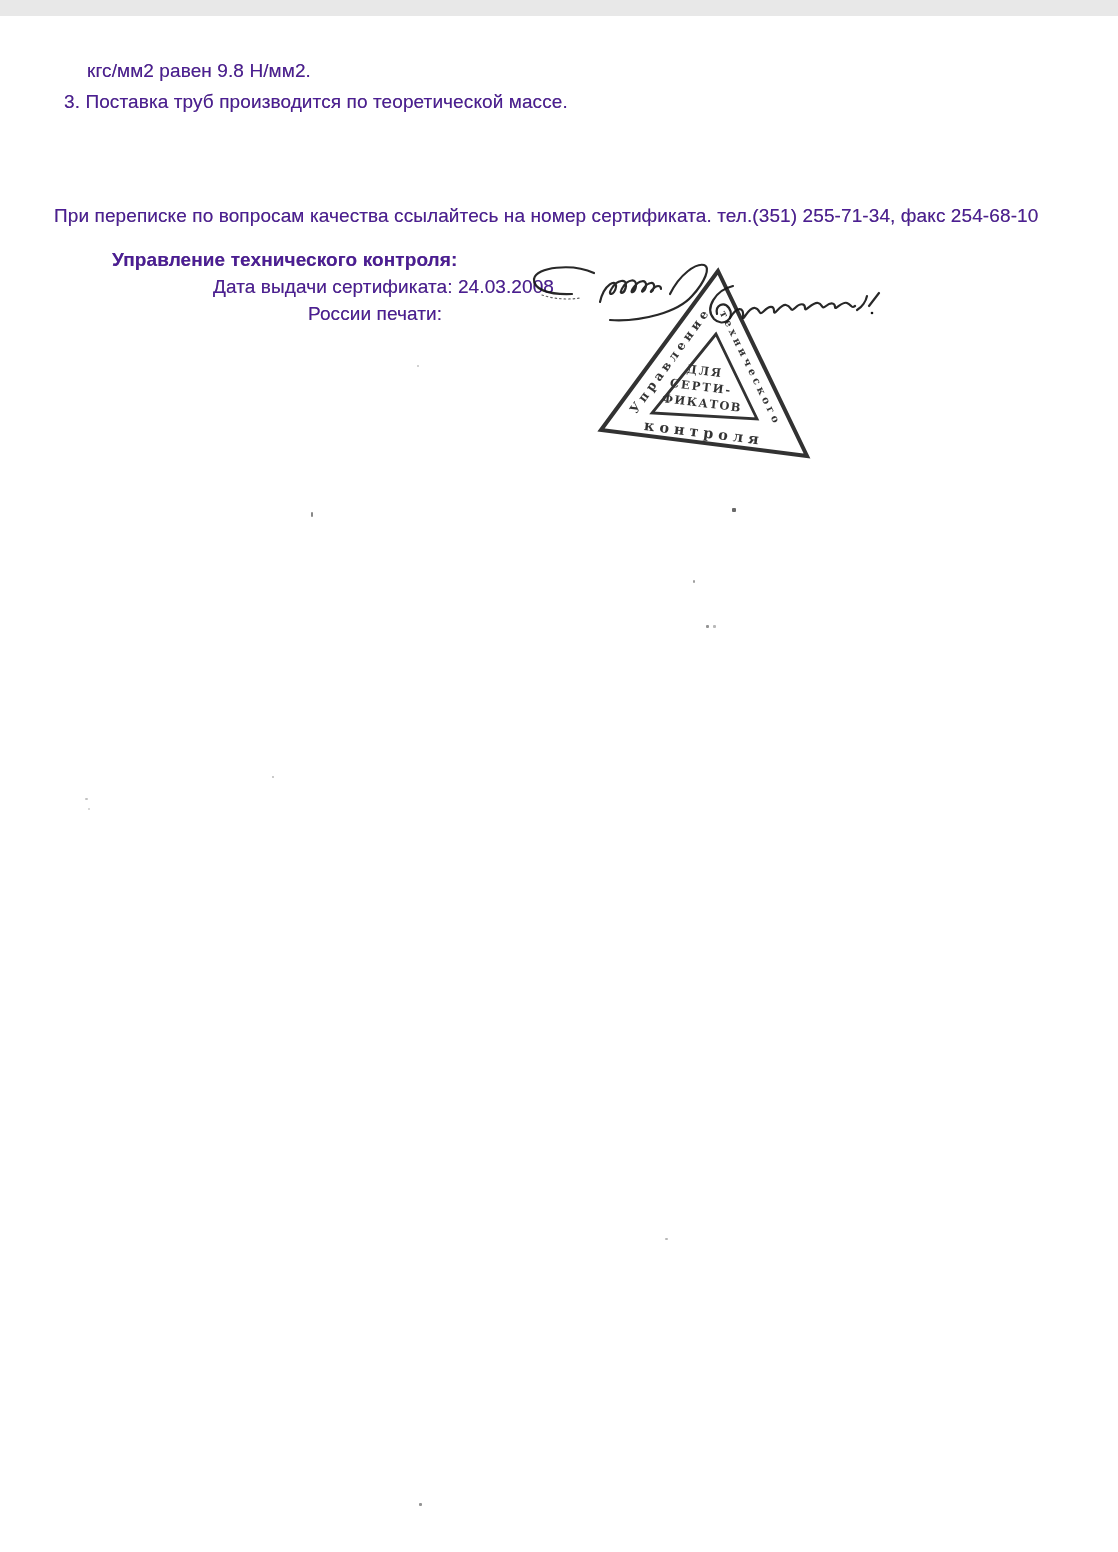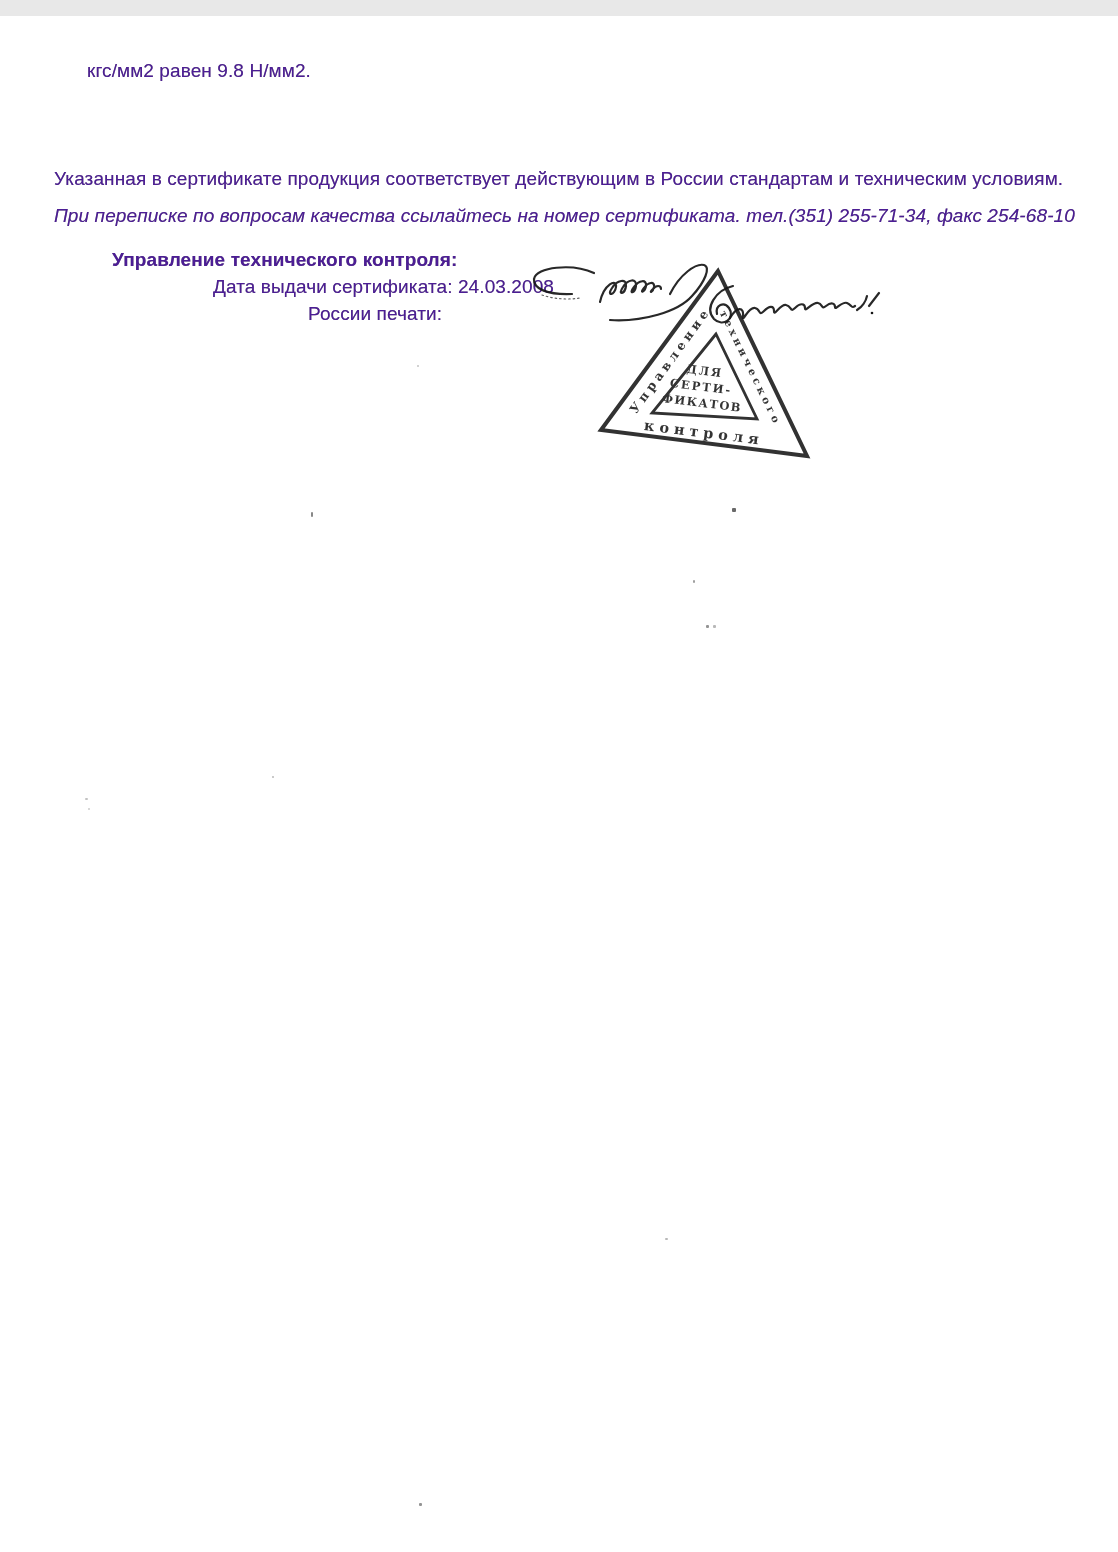--- a/index.html
+++ b/index.html
@@ -30,23 +30,23 @@
   .sig-thin{fill:none;stroke:#3a3a3a;stroke-width:1.2;stroke-linecap:round;opacity:0.8;}
   .tri{fill:none;stroke:#1c1c1c;stroke-linejoin:miter;}
   .speck{position:absolute;border-radius:1px;}
 </style>
 </head>
 <body>
 
 <div class="page">
 
   <div class="txt" style="left:87px;top:44px;">кгс/мм2 равен 9.8 Н/мм2.</div>
+  <div class="txt" style="left:64px;top:75px;">3. Поставка труб производится по теоретической массе.</div>
 
-  <div class="txt" style="left:54px;top:152px;">Указанная в сертификате продукция соответствует действующим в России стандартам и техническим условиям.</div>
-  <div class="txt" style="left:54px;top:189px;font-style:italic;">При переписке по вопросам качества ссылайтесь на номер сертификата. тел.(351) 255-71-34, факс 254-68-10</div>
+  <div class="txt" style="left:54px;top:189px;">При переписке по вопросам качества ссылайтесь на номер сертификата. тел.(351) 255-71-34, факс 254-68-10</div>
 
   <div class="txt bold" style="left:112px;top:233px;text-align:right;">Управление технического контроля:</div>
   <div class="txt" style="left:213px;top:260px;">
     <span>Дата выдачи сертификата:</span>
     <span>24.03.2008</span>
   </div>
   <div class="txt" style="left:308px;top:287px;">России печати:</div>
 
   <svg class="stamp-svg" viewBox="0 0 380 230">
 

